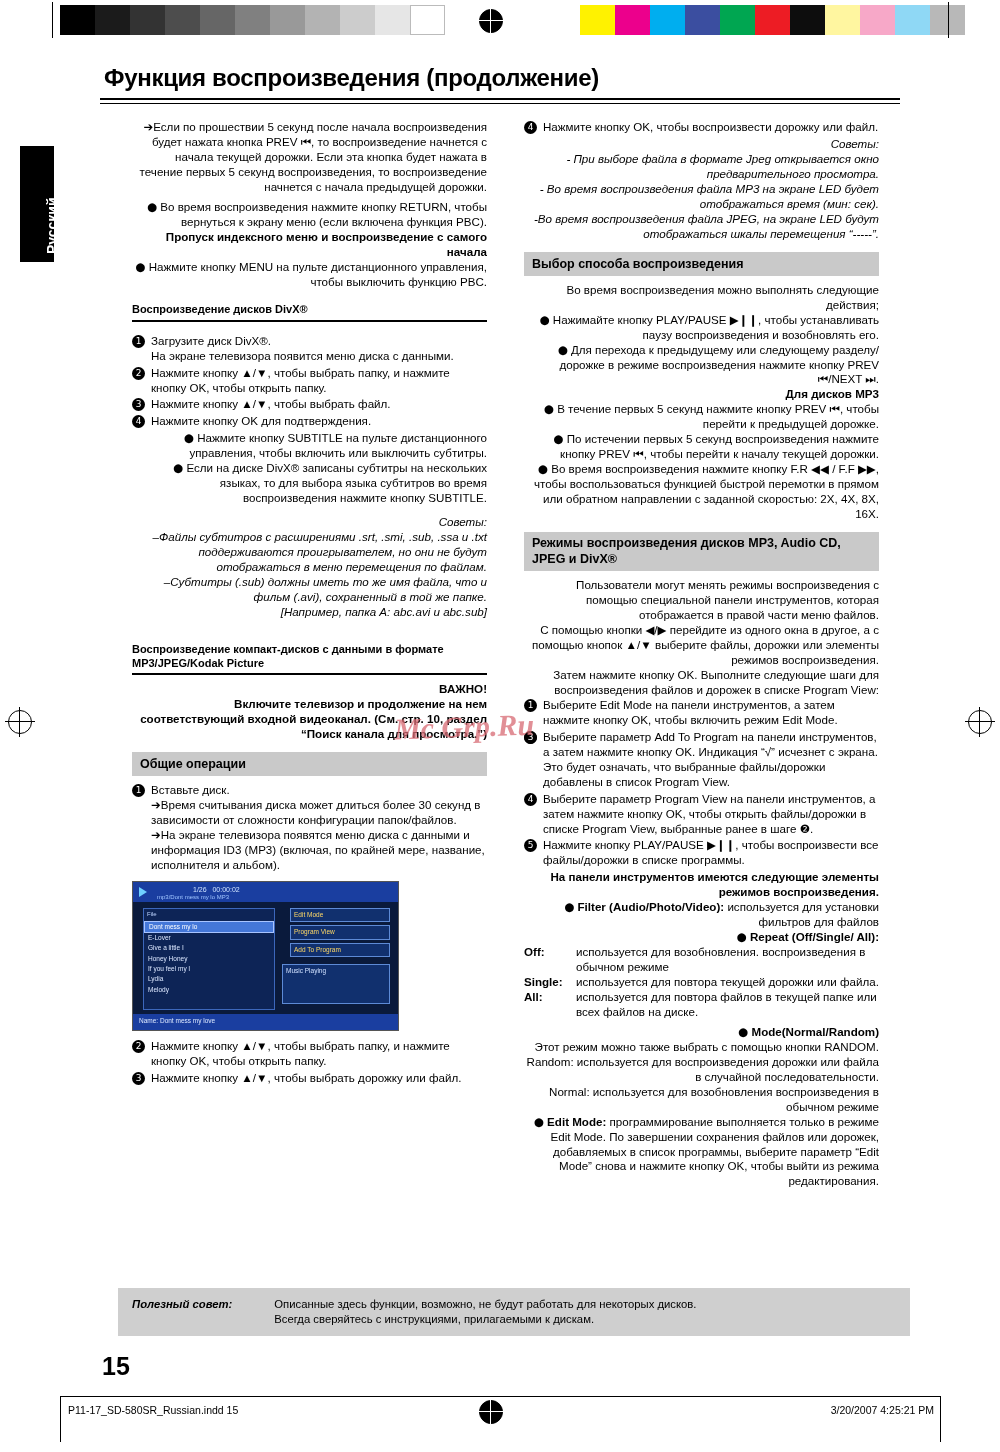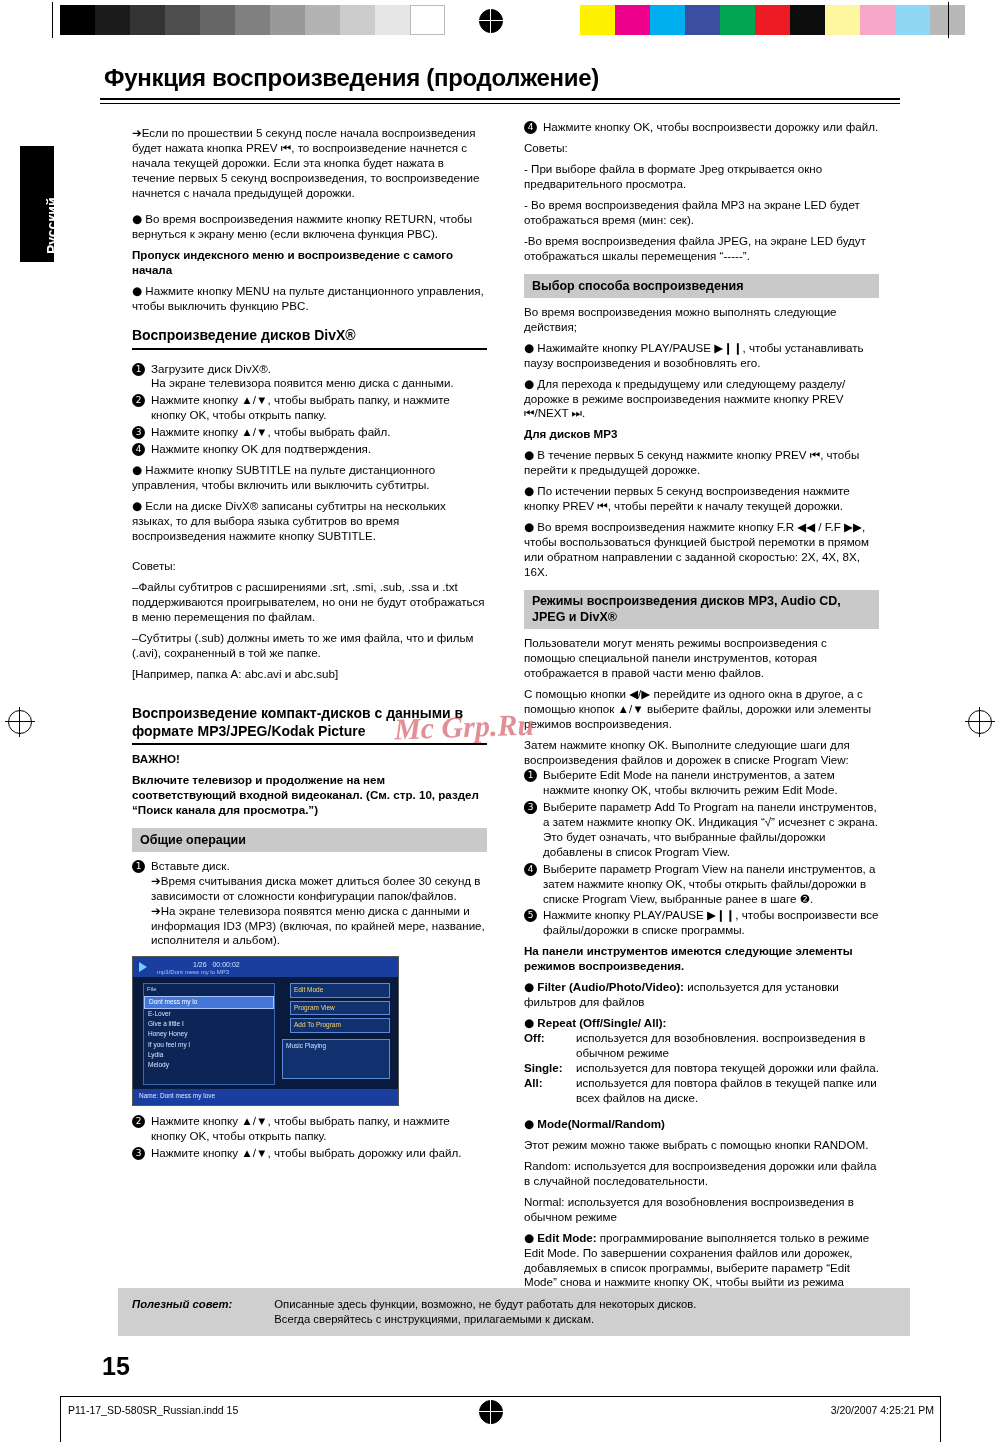--- a/index.html
+++ b/index.html
@@ -36,27 +36,27 @@
   
   .head{position:absolute;left:100px;top:60px;width:800px;}
   .head h1{font-size:24px;margin:4px;font-weight:bold;letter-spacing:-0.3px;}
   .head .rule{margin-top:6px;border-top:2px solid #000;border-bottom:1px solid #000;height:3px;}
 
   
   .col{position:absolute;top:120px;width:355px;font-size:11.6px;line-height:1.29;}
   .colL{left:132px;}
   .colR{left:524px;}
 
-  p{margin:6px 0 0 0;}
+  p{margin:0 0 0 0;text-align:right;}
   .b{font-weight:bold;}
-  .i{}
+  .i{font-style:italic;}
   .sp{height:9px;}
   .sp4{height:5px;}
 
-  .secttl{font-weight:bold;font-size:14px;margin-top:4px;}
+  .secttl{font-weight:bold;font-size:11px;margin-top:4px;}
   .sectrule{border-top:2px solid #000;margin:3px 0 7px 0;}
 
   .greybar{
     background:#c9c9c9;font-weight:bold;font-size:12.5px;
     padding:4px 8px;margin:10px 0 7px 0;color:#000;
   }
   .greybar.two{line-height:1.25;}
 
   ul.num{list-style:none;margin:0;padding:0;}
   ul.num li{position:relative;padding-left:19px;margin-bottom:2px;}

